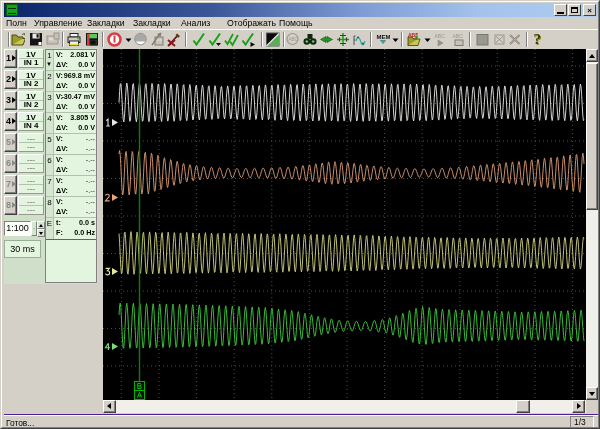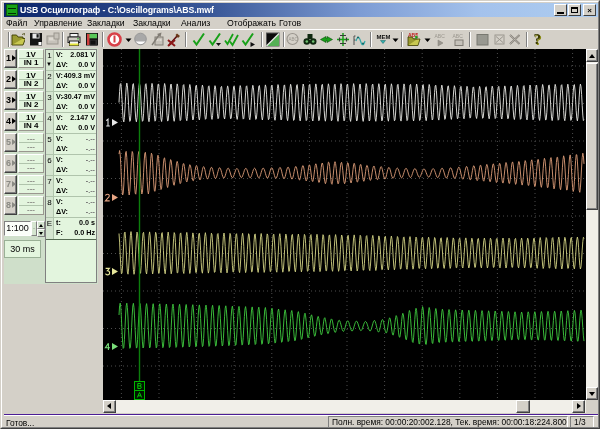--- a/index.html
+++ b/index.html
@@ -46,37 +46,36 @@
 .sbtn { position:absolute; background:#d4d0c8; border:1px solid #fff; border-right-color:#404040; border-bottom-color:#404040; box-shadow:inset -1px -1px 0 #808080; }
 .arrow { position:absolute; width:0; height:0; }
 #status { position:absolute; left:3px; top:413px; width:594px; height:14px; border-top:1px solid #4c1d95; box-shadow:0 1px 0 #fff inset; background:#d4d0c8; font-size:8.4px; color:#000; }
 #stat1 { position:absolute; left:2px; top:3px; }
 .spanel { position:absolute; top:1px; height:12px; border:1px solid #808080; border-right-color:#fff; border-bottom-color:#fff; line-height:11px; white-space:nowrap; }
 </style></head>
 <body>
 <div id="win">
   <div id="title">
     <div id="appicon"></div>
-    <div class="txt">USB Осциллограф - C:\Oscillograms\ABS.mwf</div>
     <div class="wbtn" style="right:31px">
         <div style="position:absolute;left:2px;bottom:1px;width:7px;height:2px;background:#000"></div>
       </div>
     <div class="wbtn" style="right:17px">
         <div style="position:absolute;left:2px;top:2px;width:7px;height:6px;border:1px solid #000;border-top-width:2px"></div>
       </div>
     <div class="wbtn" style="right:2px">×</div>
   </div>
   <div id="menu">
-    <span style="left:2px">Файл</span>
+    <span style="left:2px">Полн</span>
     <span style="left:30px">Управление</span>
     <span style="left:83px">Закладки</span>
     <span style="left:129px">Закладки</span>
     <span style="left:177px">Анализ</span>
     <span style="left:223px">Отображать</span>
-    <span style="left:275px">Готов</span>
+    <span style="left:275px">Помощь</span>
   </div>
   <div id="toolbar">
       <div class="sep" style="left:3.5px"></div>
       <div class="sep" style="left:58px"></div>
       <div class="sep" style="left:98px"></div>
       <div class="sep" style="left:181px"></div>
       <div class="sep" style="left:257px"></div>
       <div class="sep" style="left:278.5px"></div>
       <div class="sep" style="left:366px"></div>
       <div class="sep" style="left:397px"></div>
@@ -300,21 +299,21 @@
               <span class="lb">ΔV:</span>
               <span class="vv">0.0 V</span>
             </div>
           </div>
         </div>
         <div class="mrow" style="top:21px">
           <div class="mnum">2</div>
           <div class="mval">
             <div class="ml">
               <span class="lb">V:</span>
-              <span class="vv">409.3 mV</span>
+              <span class="vv">969.8 mV</span>
             </div>
             <div class="ml">
               <span class="lb">ΔV:</span>
               <span class="vv">0.0 V</span>
             </div>
           </div>
         </div>
         <div class="mrow" style="top:42px">
           <div class="mnum">3</div>
           <div class="mval">
@@ -326,21 +325,21 @@
               <span class="lb">ΔV:</span>
               <span class="vv">0.0 V</span>
             </div>
           </div>
         </div>
         <div class="mrow" style="top:63px">
           <div class="mnum">4</div>
           <div class="mval">
             <div class="ml">
               <span class="lb">V:</span>
-              <span class="vv">2.147 V</span>
+              <span class="vv">3.805 V</span>
             </div>
             <div class="ml">
               <span class="lb">ΔV:</span>
               <span class="vv">0.0 V</span>
             </div>
           </div>
         </div>
         <div class="mrow" style="top:84px">
           <div class="mnum">5</div>
           <div class="mval">
@@ -488,15 +487,14 @@
           <div class="arrow" style="left:3px;top:2px;border-top:3px solid transparent;border-bottom:3px solid transparent;border-right:4px solid #000"></div>
         </div>
       <div class="sbtn" style="left:413px;top:0;width:14px;height:13px"></div>
       <div class="sbtn" style="left:469px;top:0;width:13px;height:13px">
           <div class="arrow" style="left:4px;top:2px;border-top:3px solid transparent;border-bottom:3px solid transparent;border-left:4px solid #000"></div>
         </div>
     </div>
   </div>
   <div id="status">
     <div id="stat1">Готов...</div>
-    <div class="spanel" style="left:324px;width:240px;padding-left:3px">Полн. время: 00:00:20:002.128, Тек. время: 00:00:18:224.800</div>
     <div class="spanel" style="left:566px;width:24px;padding-left:3px">1/3</div>
   </div>
 </div>
 </body></html>

